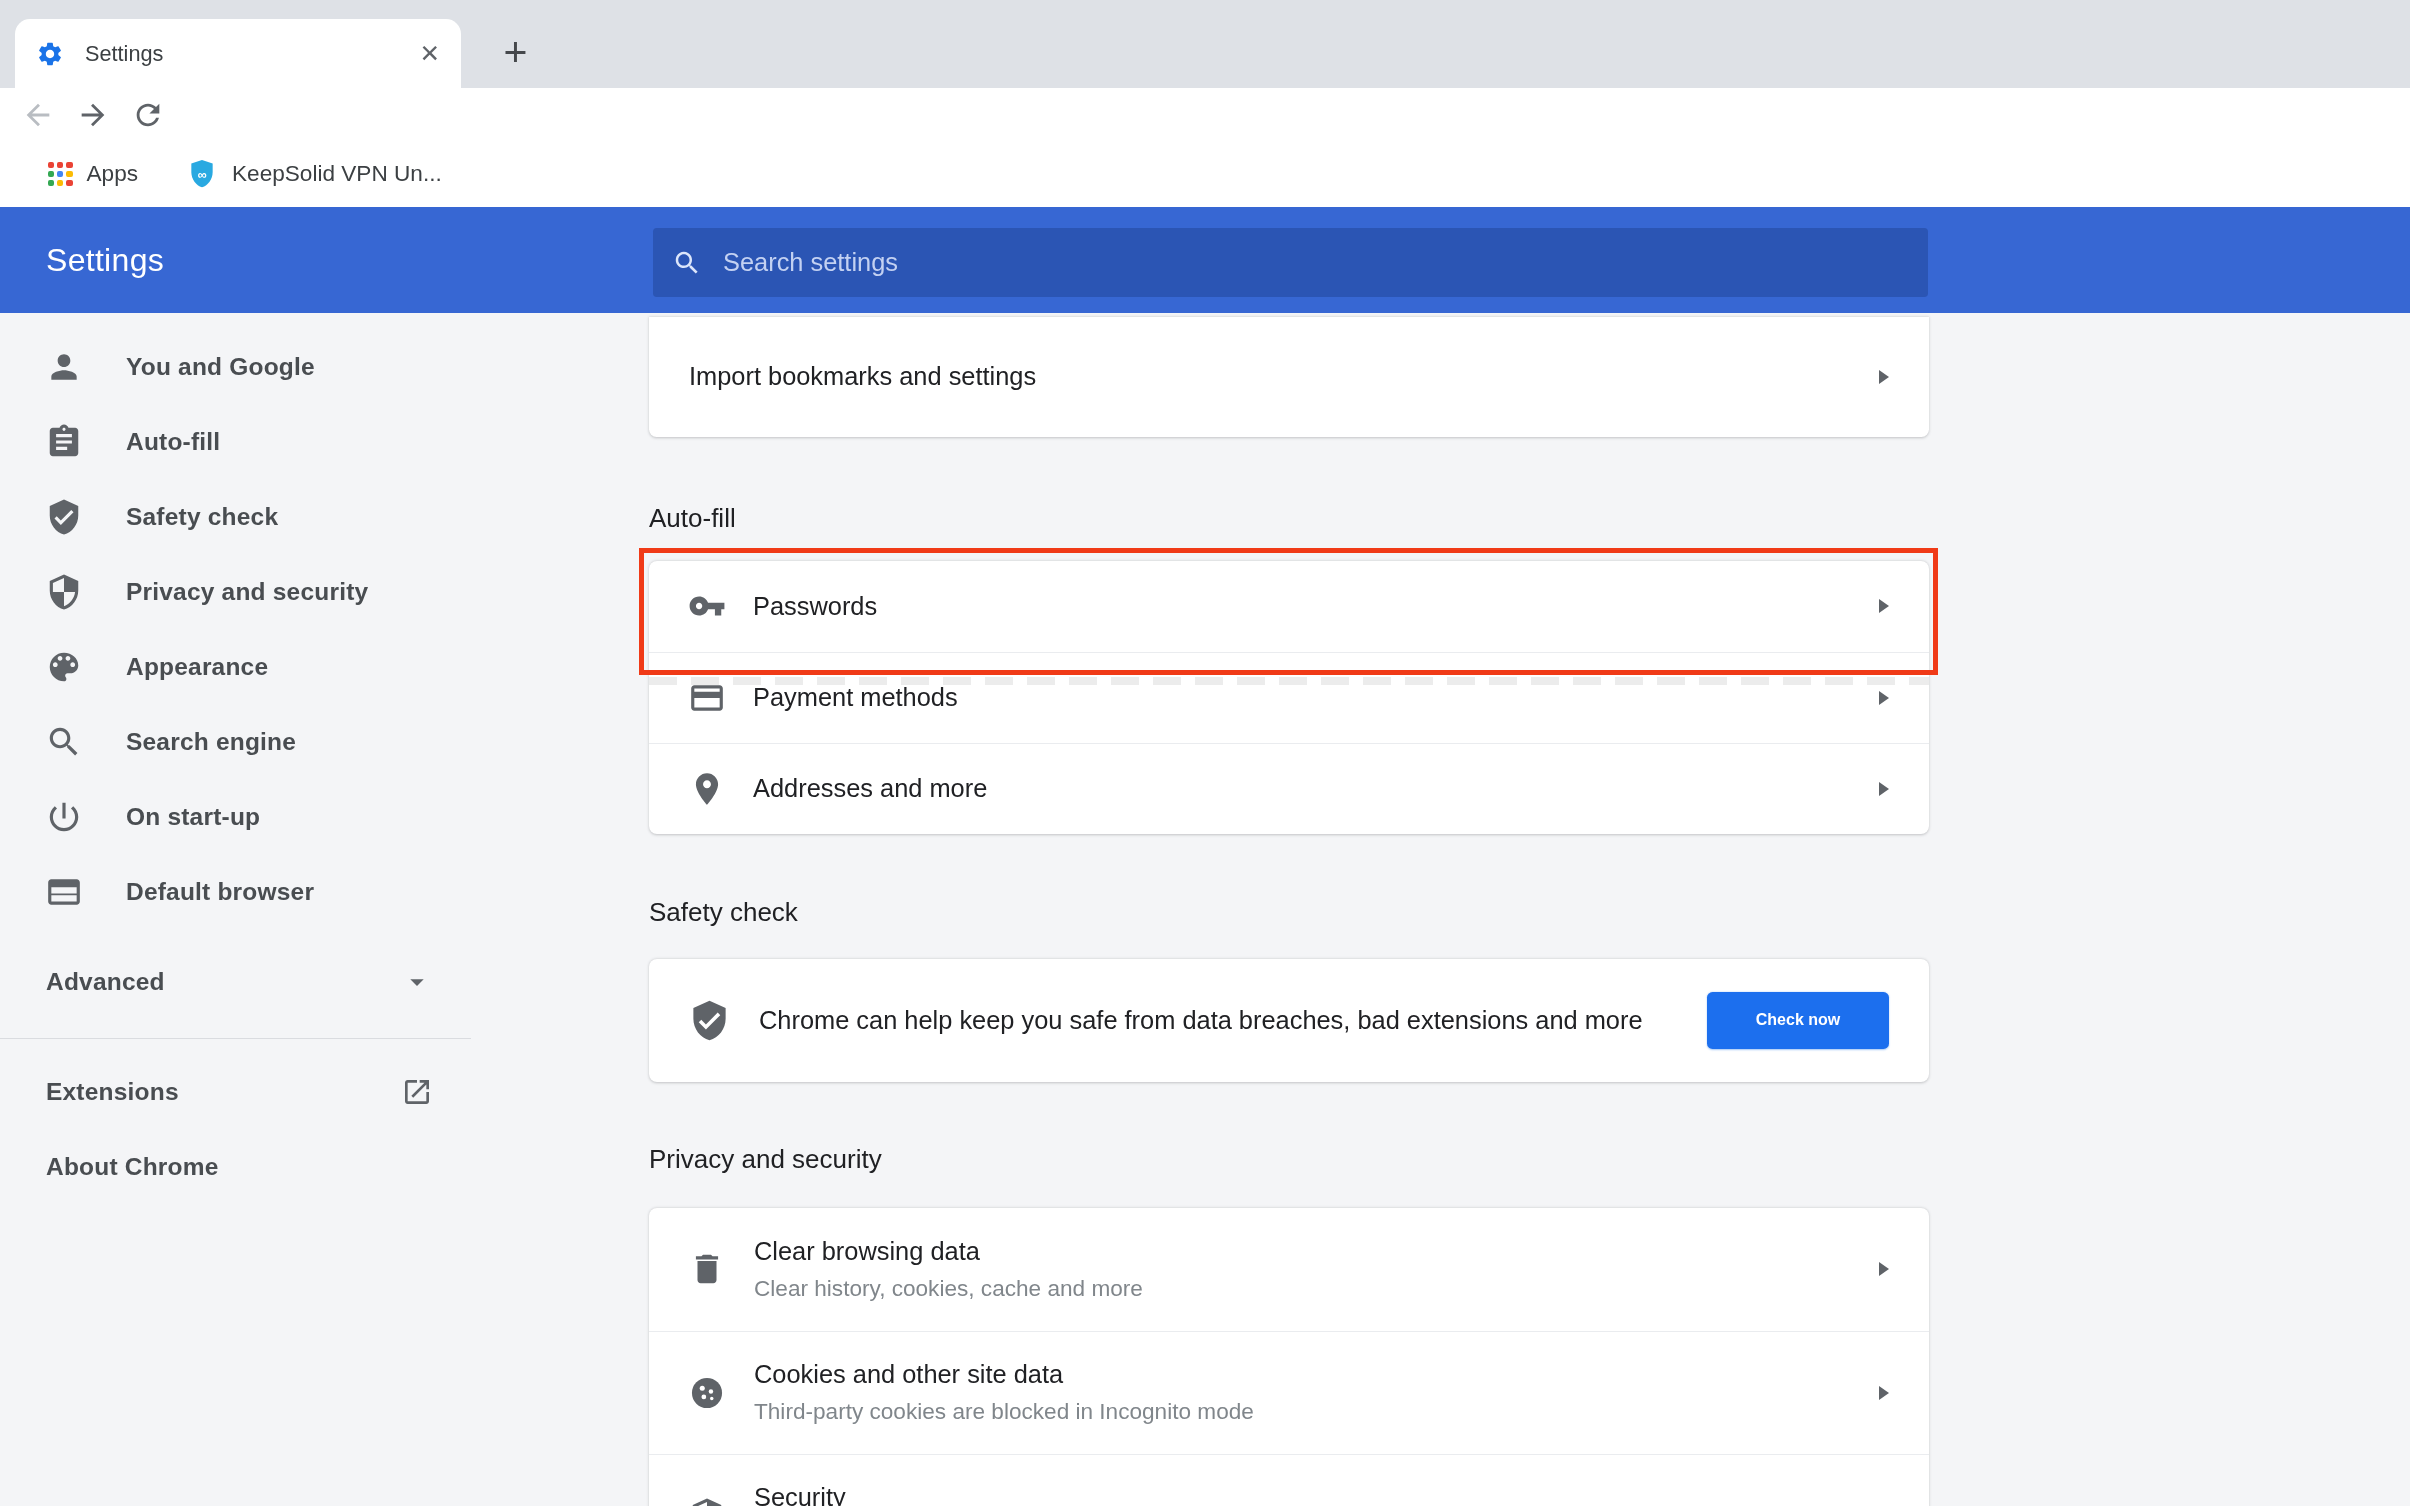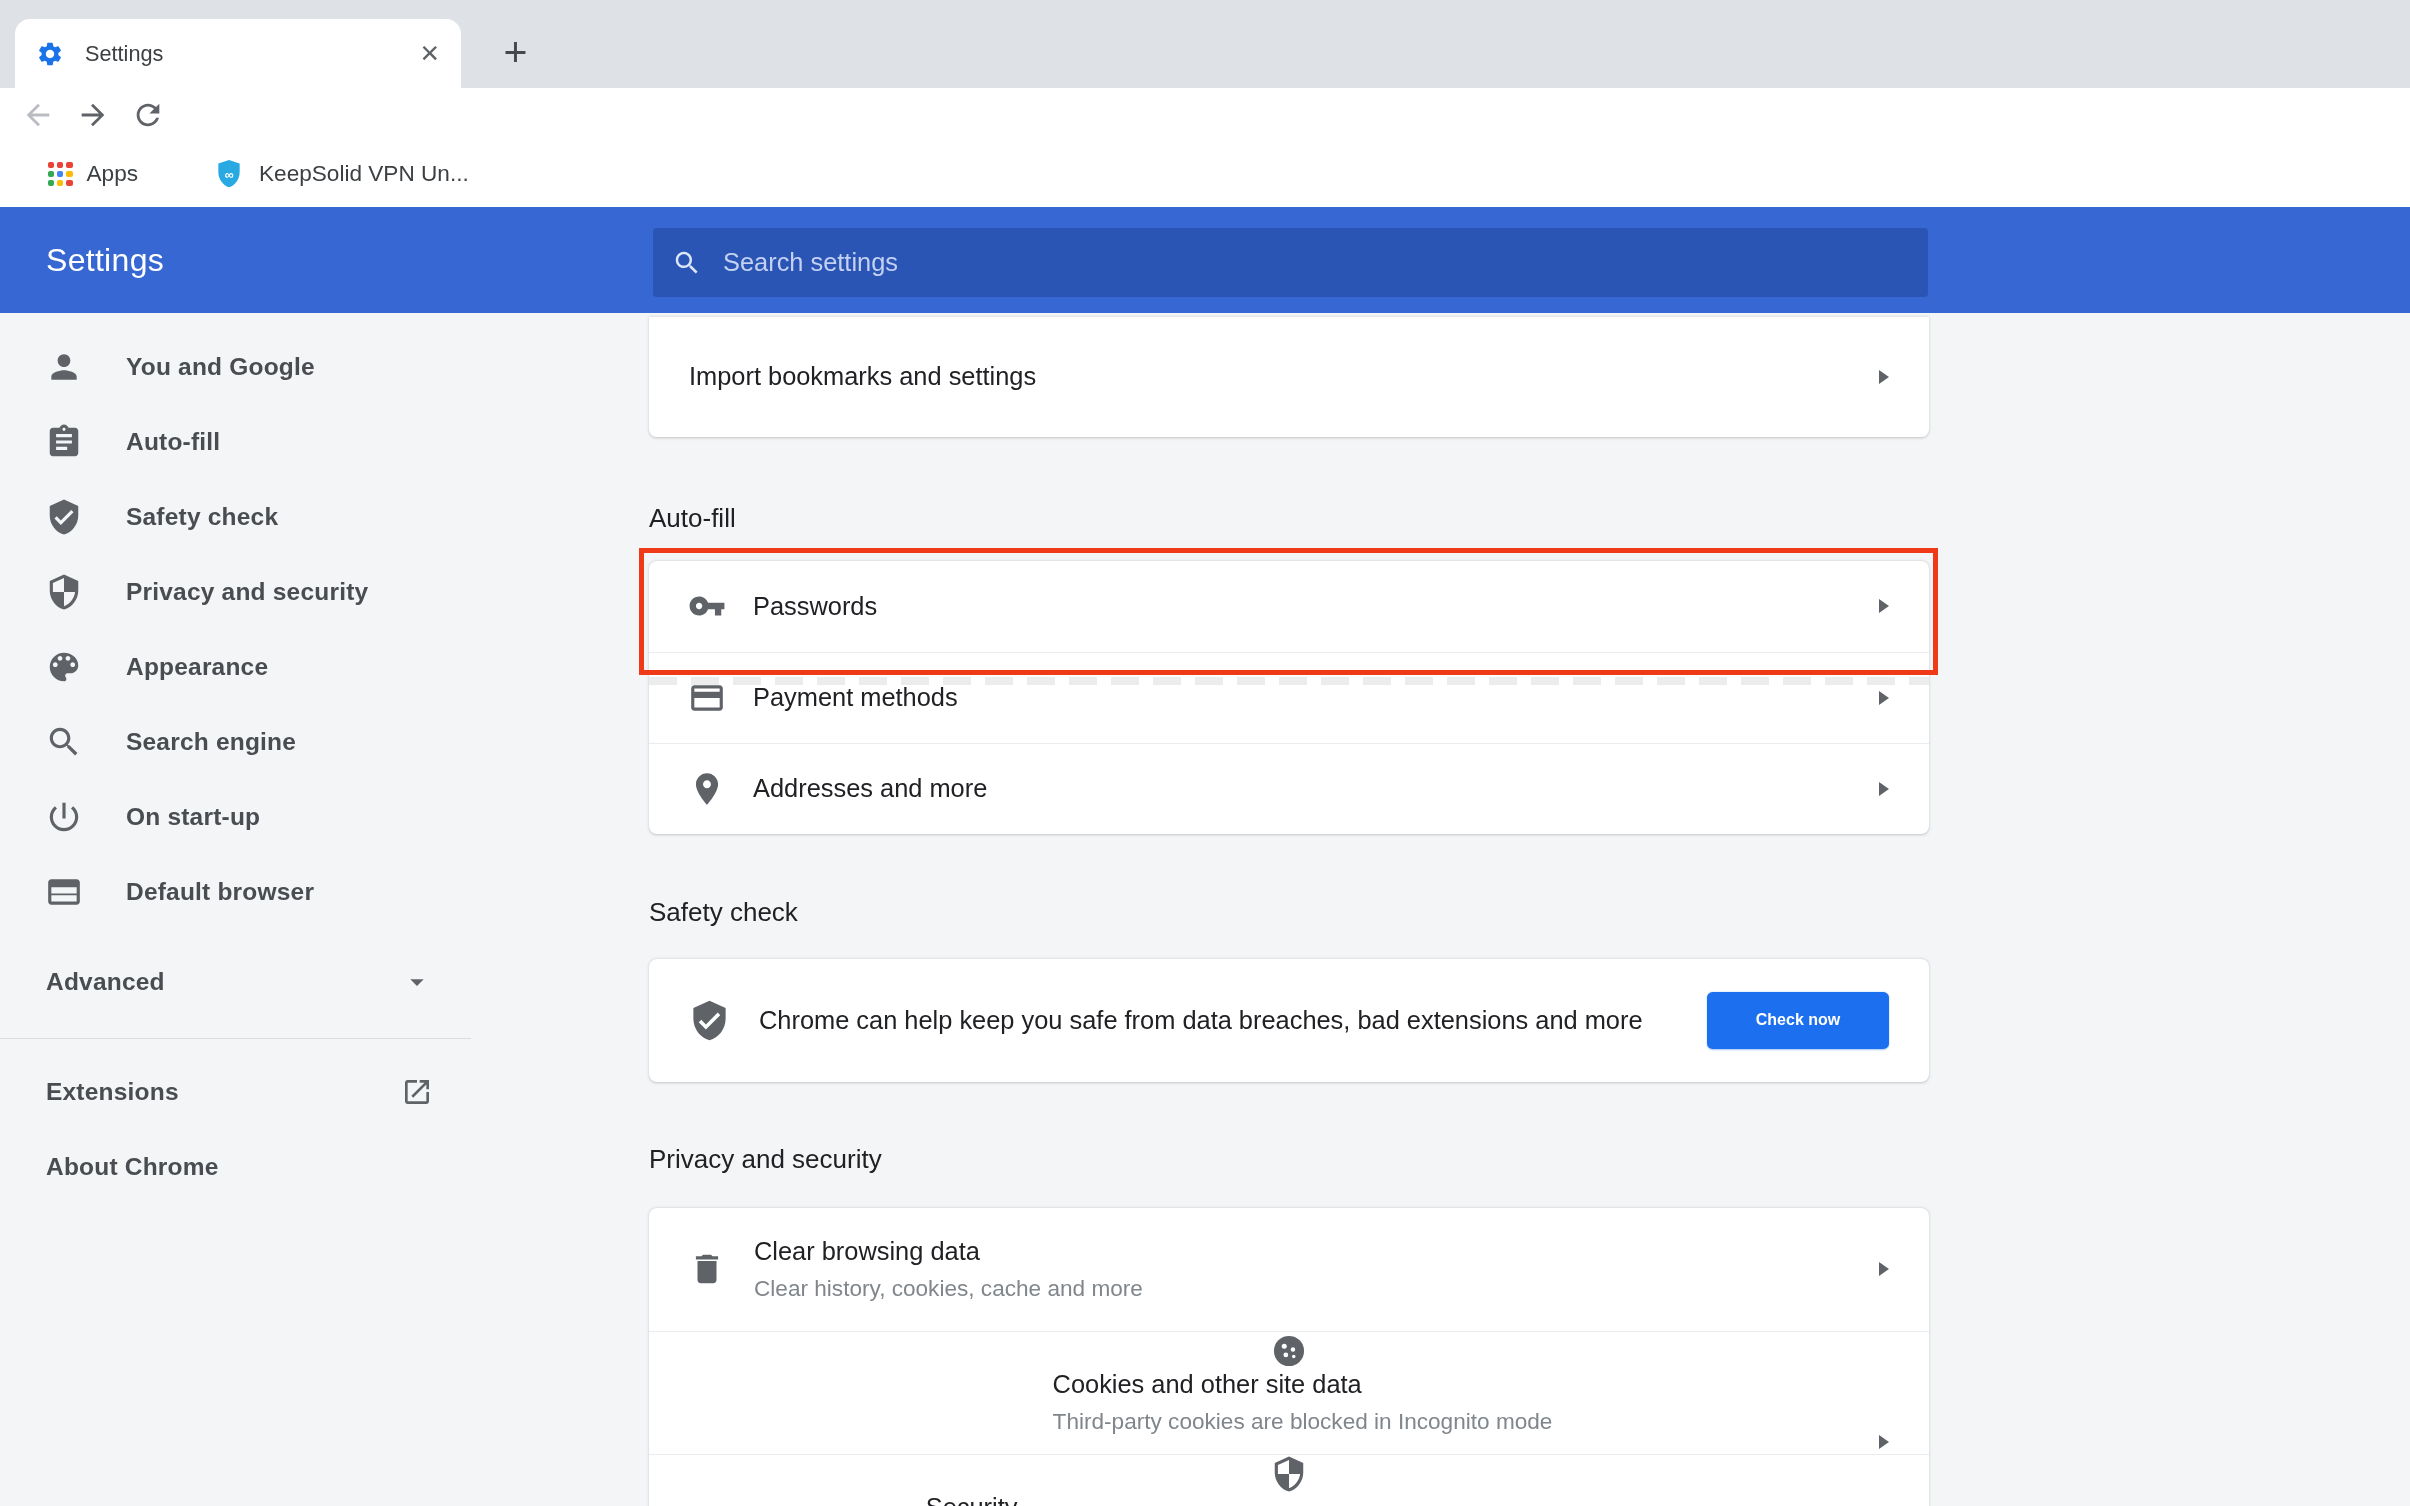--- a/index.html
+++ b/index.html
@@ -38,21 +38,21 @@
   .omni-scheme { color:#5f6368; }
   .omni-path { color:#202124; }
   .omni-star { margin-left:auto; }
   .ext-ic { position:absolute; left:2171px; top:96px; }
   .menu-dots { position:absolute; left:2354px; top:90px; width:47px; height:47px;
     display:flex; align-items:center; justify-content:center;
     font-size:32px; letter-spacing:0; color:#5f6368; }
 
   
   .bookmarks { position:absolute; left:0; top:141px; width:100%; height:66px; background:#fff;
-    display:flex; align-items:center;gap:27px; }
+    display:flex; align-items:center; }
   .bm-item { display:flex; align-items:center; margin-left:34px; font-size:22.6px; color:#3c4043; }
   .bm-item span { margin-left:14px; }
   .apps-grid { width:24.5px; height:24.5px; display:grid; grid-template-columns:repeat(3,1fr); gap:2.8px; }
   .apps-grid i { border-radius:1.9px; }
 
   
   .bluehead { position:absolute; left:0; top:207px; width:100%; height:106px;
     background:#3767d3; z-index:5; }
   .bluehead h1 { position:absolute; left:46px; top:50%; transform:translateY(-50%);
     font-size:32px; font-weight:400; color:#fff; letter-spacing:0.3px; }
@@ -100,21 +100,21 @@
     border-top:7.5px solid transparent; border-bottom:7.5px solid transparent; }
 
   .safety-card { margin-top:31px; height:123px; display:flex; align-items:center; padding:0 40px 0 39px; }
   .safety-card .txt { margin-left:28px; font-size:25.4px; color:#202124; }
   .btn-primary { margin-left:auto; width:182px; height:57px; border:none; border-radius:5.6px;
     background:#1c6fee; color:#fff; font-family:"Liberation Sans",sans-serif;
     font-size:16px; font-weight:700; box-shadow:0 0.9px 1.9px rgba(26,115,232,.4); cursor:pointer; }
 
   .privacy-card { margin-top:33px; }
   .pv-row { height:123px; display:flex; align-items:center; padding:0 40px 0 39px; }
-  .pv-row + .pv-row { border-top:1.9px solid #eaecef;flex-direction:column; }
+  .pv-row + .pv-row { border-top:1.9px solid #eaecef; }
   .pv-texts { margin-left:28px; display:flex; flex-direction:column; }
   .pv-sub { font-size:22.6px; color:#80868b; margin-top:10.4px; }
 </style>
 </head>
 <body>
 
 <div class="tabstrip">
   <div class="tab">
     <span>
       <svg width="28" height="28" viewBox="0 0 24 24" fill="#1a73e8">

